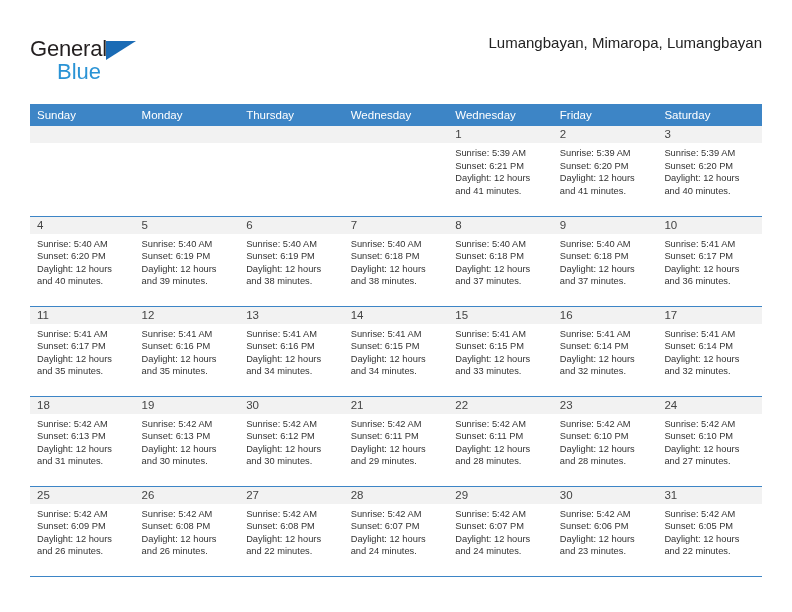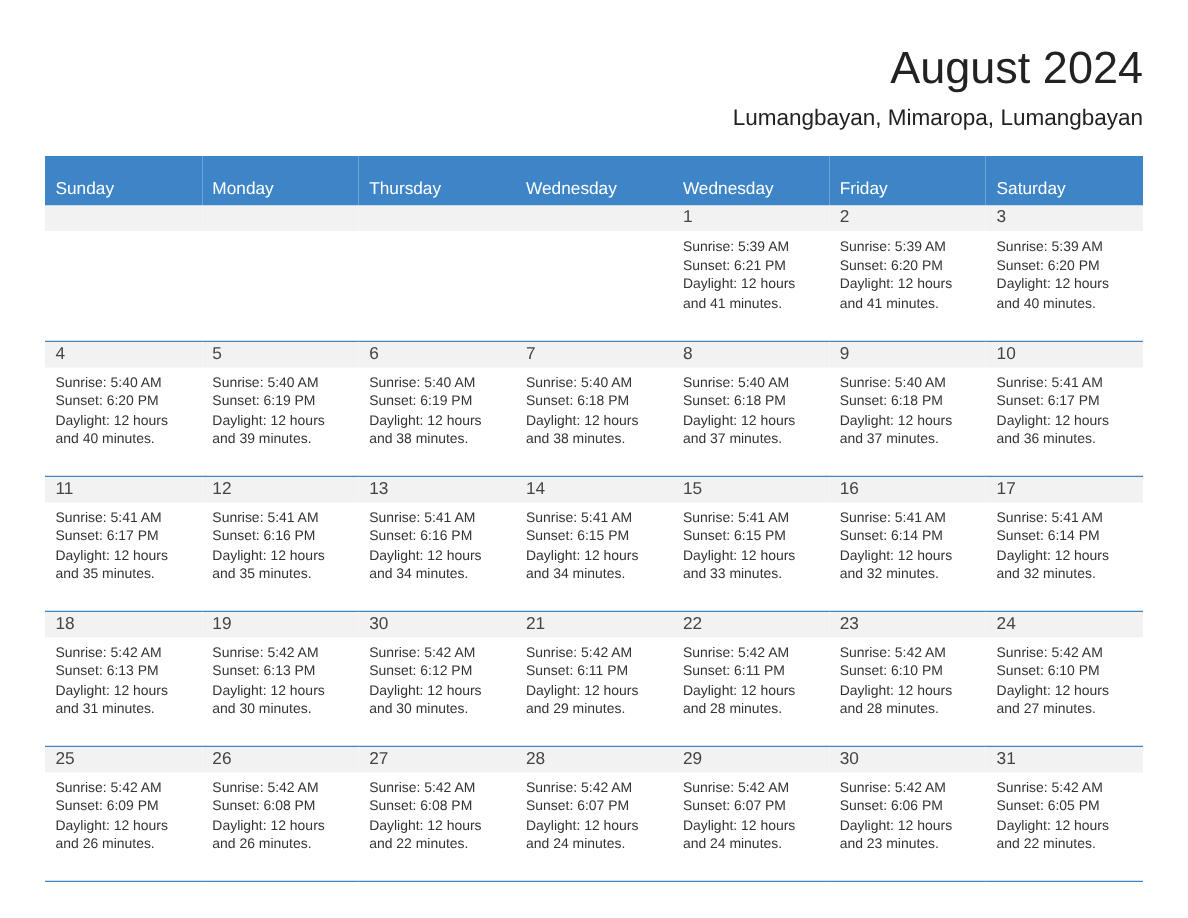--- a/index.html
+++ b/index.html
@@ -84,21 +84,21 @@
     width: 732px;
     border-collapse: collapse;
     table-layout: fixed;
   }
   .calendar th {
     background: #3d85c6;
     color: #ffffff;
     font-size: 11.5px;
     font-weight: normal;
     text-align: left;
-    padding: 16px 0 5px 7px;
+    padding: 5px 0 5px 7px;
     height: 21px;
     border: none;
   }
   .calendar td {
     width: 104.57px;
     height: 90px;
     vertical-align: top;
     padding: 0;
     border: none;
     border-bottom: 1px solid #3d85c6;
@@ -124,23 +124,28 @@
   .cell-body div { white-space: nowrap; }
   td.empty .daynum-band { background: #f2f2f2; }
 </style>
 </head>
 <body>
 
 <div class="page">
 
   <div class="header">
 
+    <div class="logo">
+      <div class="logo-row1">
+        <span class="logo-general">General</span><span class="logo-triangle"></span>
+      </div>
+      <div class="logo-row2">Blue</div>
+    </div>
 
     <div class="title-block">
-      <h1 class="cal-title">August 2024</h1>
       <h2 class="cal-subtitle">Lumangbayan, Mimaropa, Lumangbayan</h2>
     </div>
 
   </div>
 
   <table class="calendar">
     <thead>
       <tr>
         <th>Sunday</th>
         <th>Monday</th>

